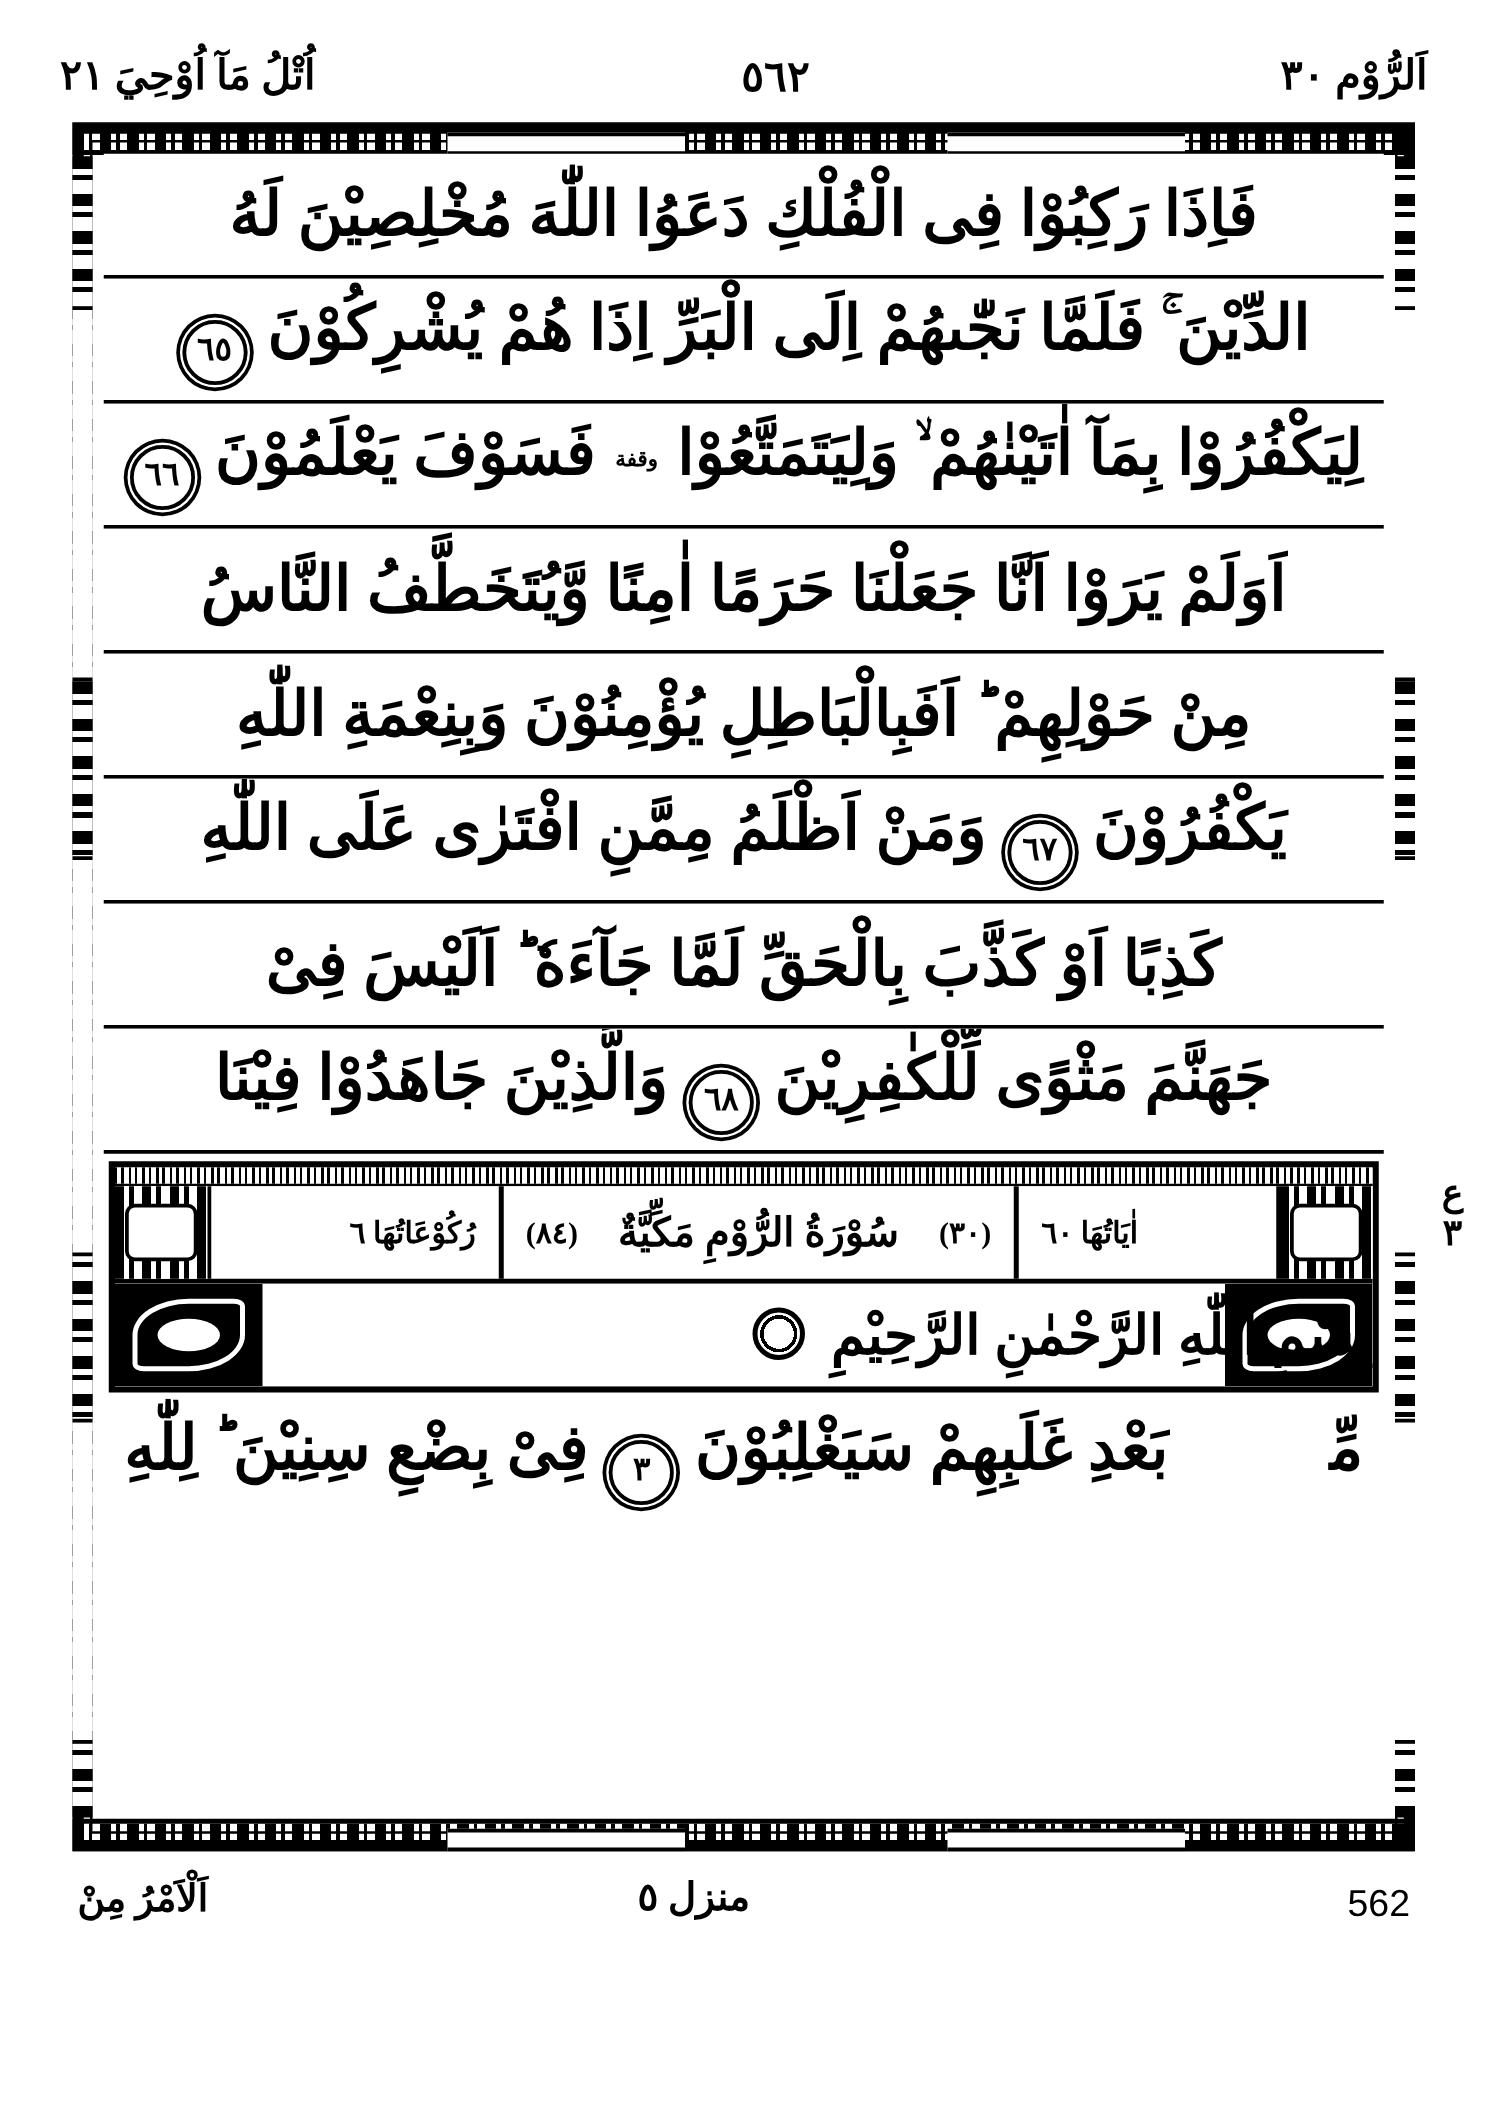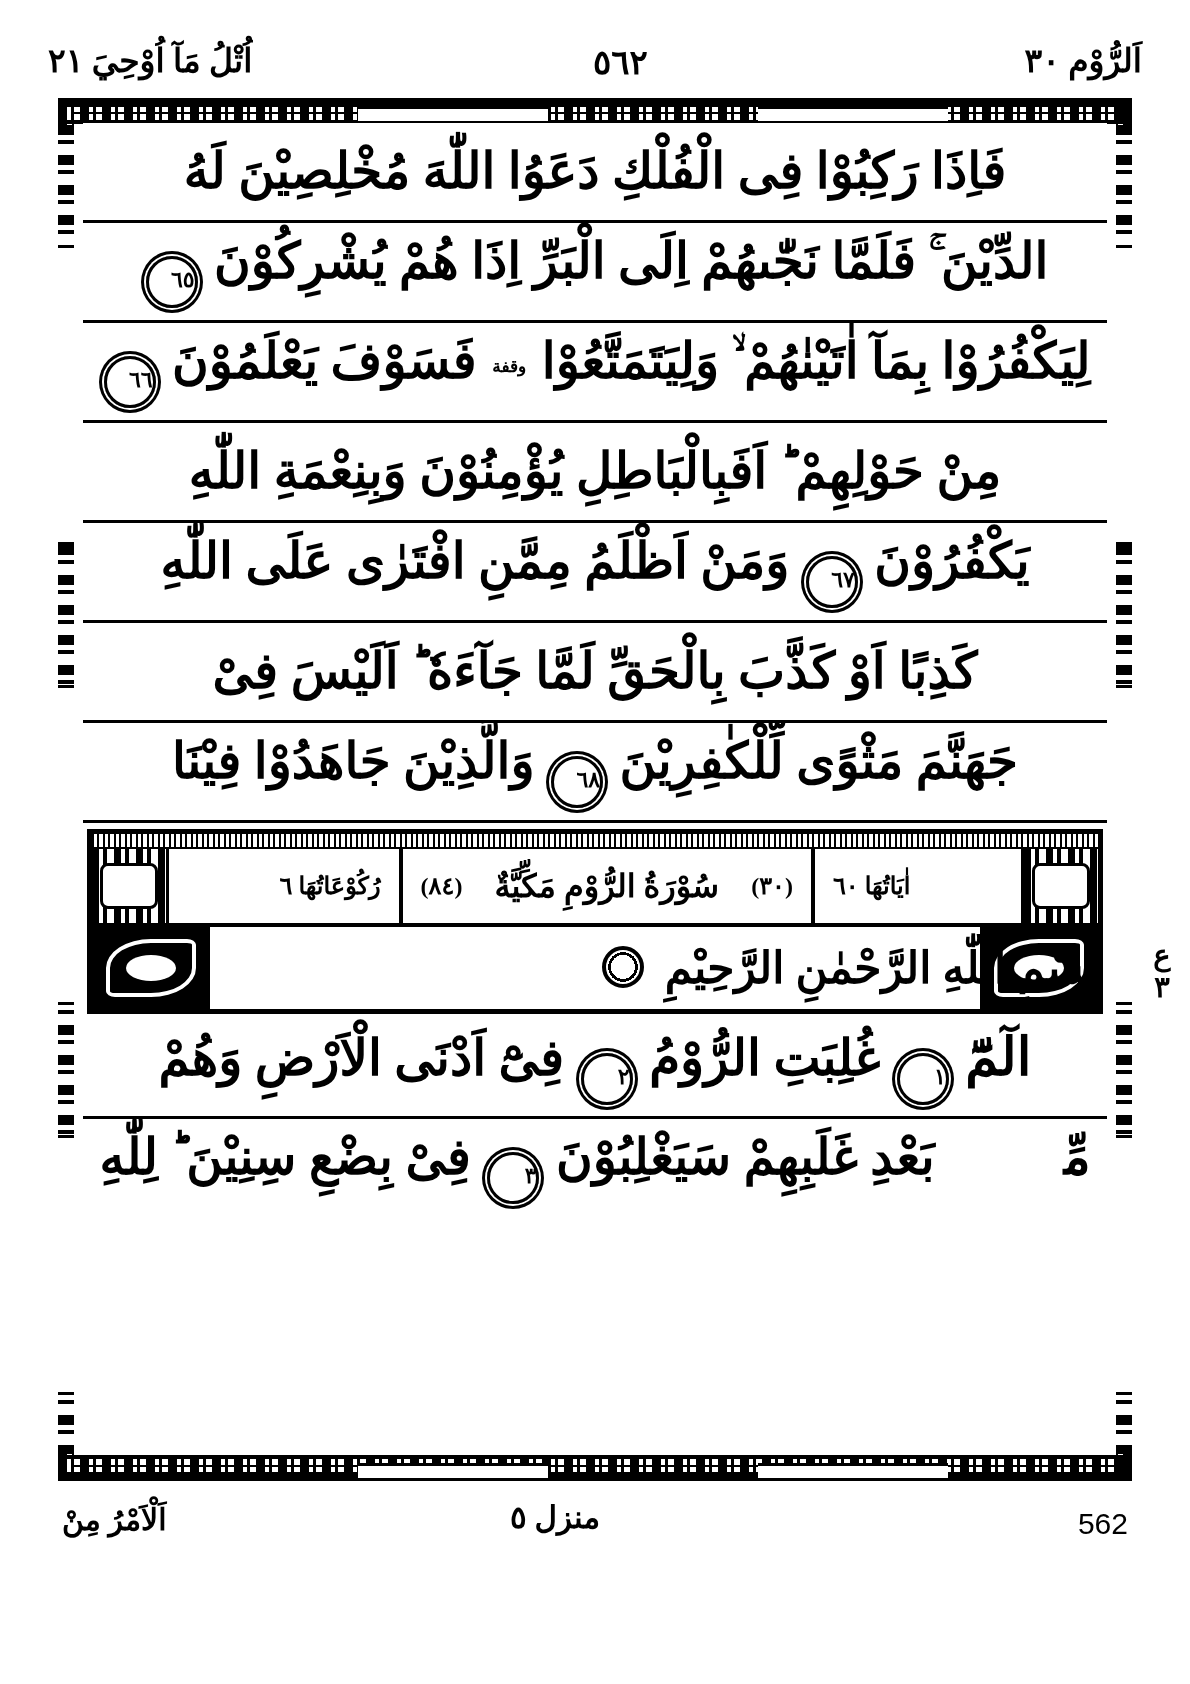--- a/index.html
+++ b/index.html
@@ -165,22 +165,22 @@
     height: 46px;
     vertical-align: -9px;
     margin: 0 4px;
     border-radius: 50%;
     border: 3px solid #000;
     background:
       radial-gradient(circle at 50% 50%, #fff 0 58%, transparent 58%);
     box-shadow:
       0 0 0 2px #fff,
       0 0 0 5px #000;
-    text-align: right;
-    font-size: 22px;
+    text-align: center;
+    font-size: 26px;
     font-weight: bold;
     line-height: 42px;
     font-family: "Liberation Serif", "DejaVu Serif", serif;
   }
   .small-note {
     font-size: 17px;
     font-weight: bold;
     vertical-align: 6px;
     margin: 0 3px;
   }
@@ -422,20 +422,25 @@
 
       <div class="ayah-line">
         <div class="ayah-text">
           <span>لِيَكْفُرُوْا بِمَآ اٰتَيْنٰهُمْ ۙ وَلِيَتَمَتَّعُوْا</span>
           <span class="small-note">وقفة</span>
           <span>فَسَوْفَ يَعْلَمُوْنَ</span>
           <span class="rosette">٦٦</span>
         </div>
       </div>
 
+      <div class="ayah-line">
+        <div class="ayah-text">
+          <span>اَوَلَمْ يَرَوْا اَنَّا جَعَلْنَا حَرَمًا اٰمِنًا وَّيُتَخَطَّفُ النَّاسُ</span>
+        </div>
+      </div>
 
       <div class="ayah-line">
         <div class="ayah-text">
           <span>مِنْ حَوْلِهِمْ ؕ اَفَبِالْبَاطِلِ يُؤْمِنُوْنَ وَبِنِعْمَةِ اللّٰهِ</span>
         </div>
       </div>
 
       <div class="ayah-line">
         <div class="ayah-text">
           <span>يَكْفُرُوْنَ</span>
@@ -477,29 +482,20 @@
         <div class="bismillah-row">
           <div class="bism-orn bR"></div>
           <div class="bismillah-text">
             <span>بِسْمِ اللّٰهِ الرَّحْمٰنِ الرَّحِيْمِ</span>
             <span class="bism-rosette"></span>
           </div>
           <div class="bism-orn bL"></div>
         </div>
       </div>
 
-      <div class="ayah-line">
-        <div class="ayah-text">
-          <span class="big">الٓمّٓ</span>
-          <span class="rosette">١</span>
-          <span>غُلِبَتِ الرُّوْمُ</span>
-          <span class="rosette">٢</span>
-          <span>فِىْٓ اَدْنَى الْاَرْضِ وَهُمْ</span>
-        </div>
-      </div>
 
       <div class="ayah-line">
         <div class="ayah-text">
           <span>مِّنْۢ بَعْدِ غَلَبِهِمْ سَيَغْلِبُوْنَ</span>
           <span class="rosette">٣</span>
           <span>فِىْ بِضْعِ سِنِيْنَ ؕ لِلّٰهِ</span>
         </div>
       </div>
 
     </div>

